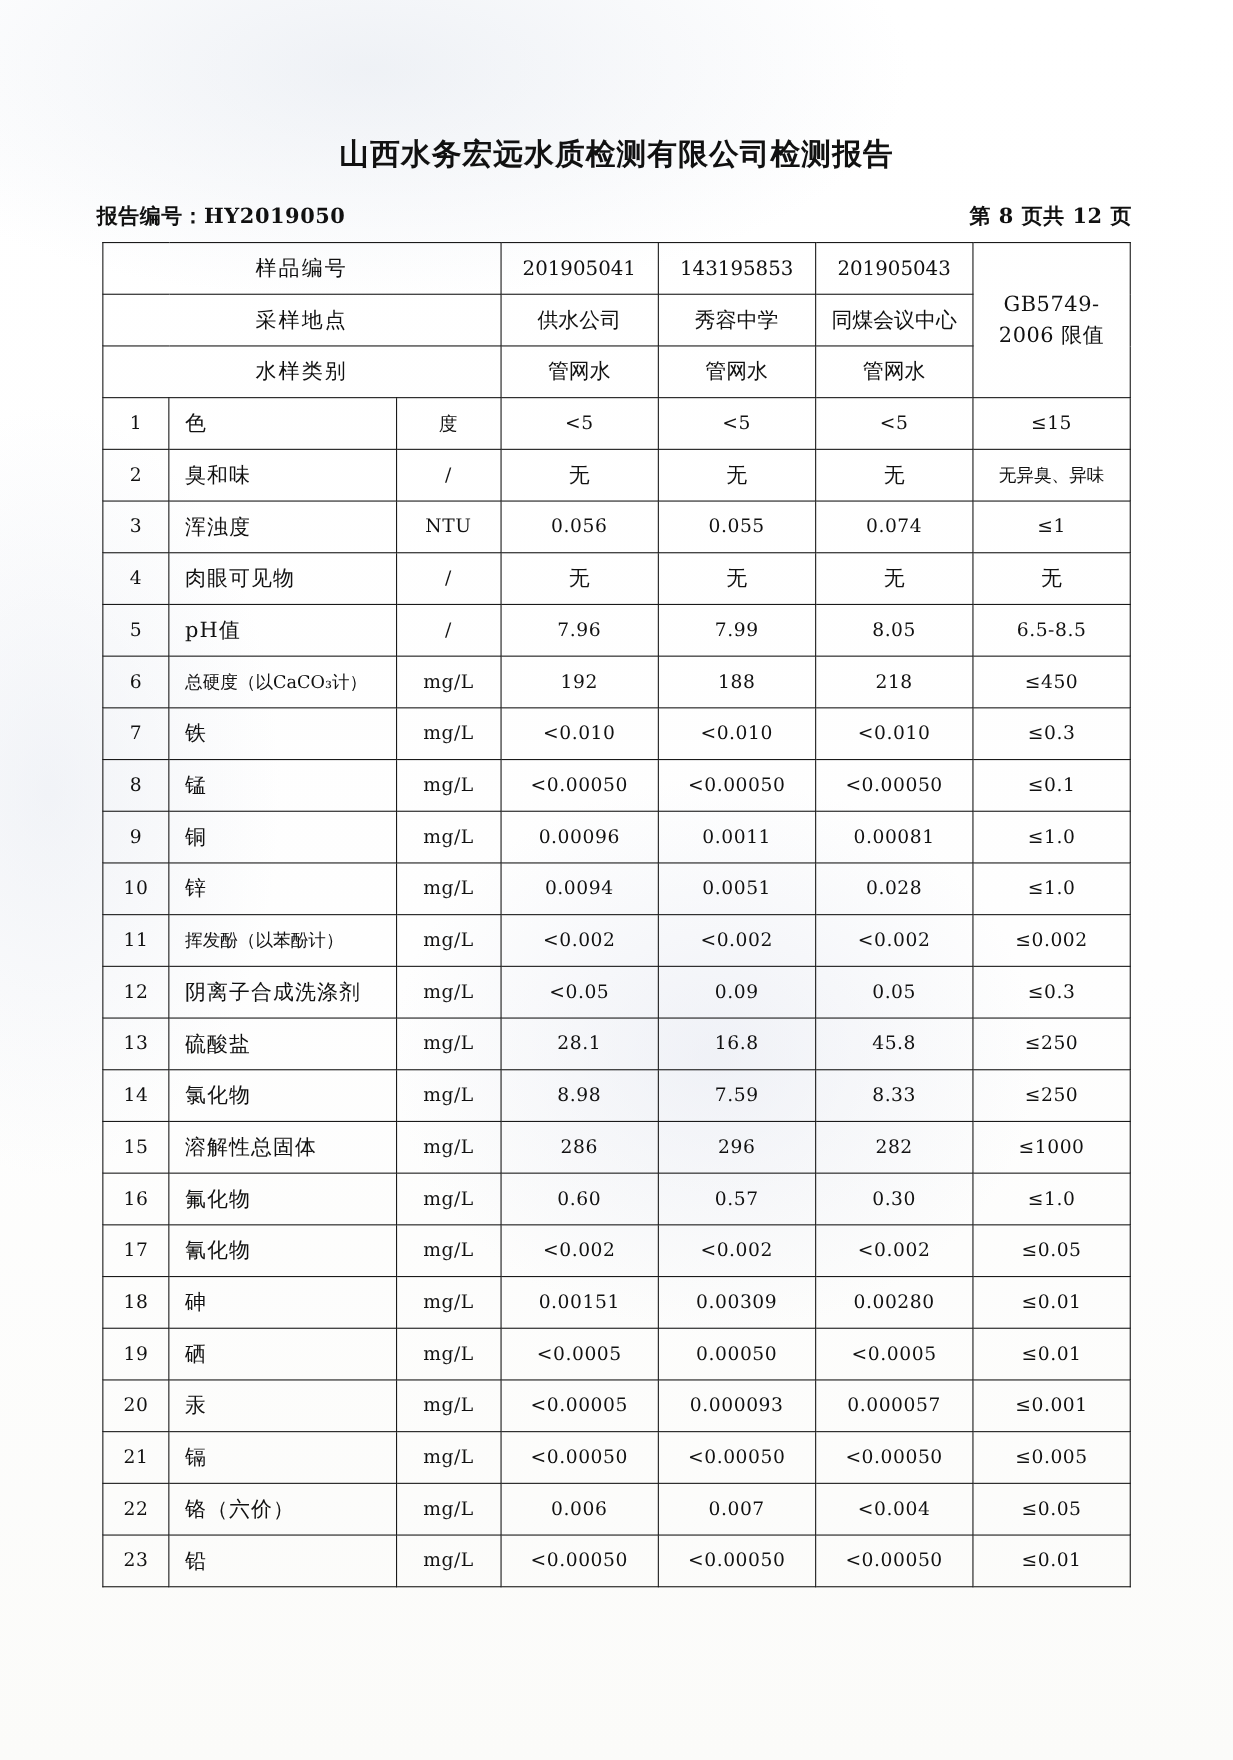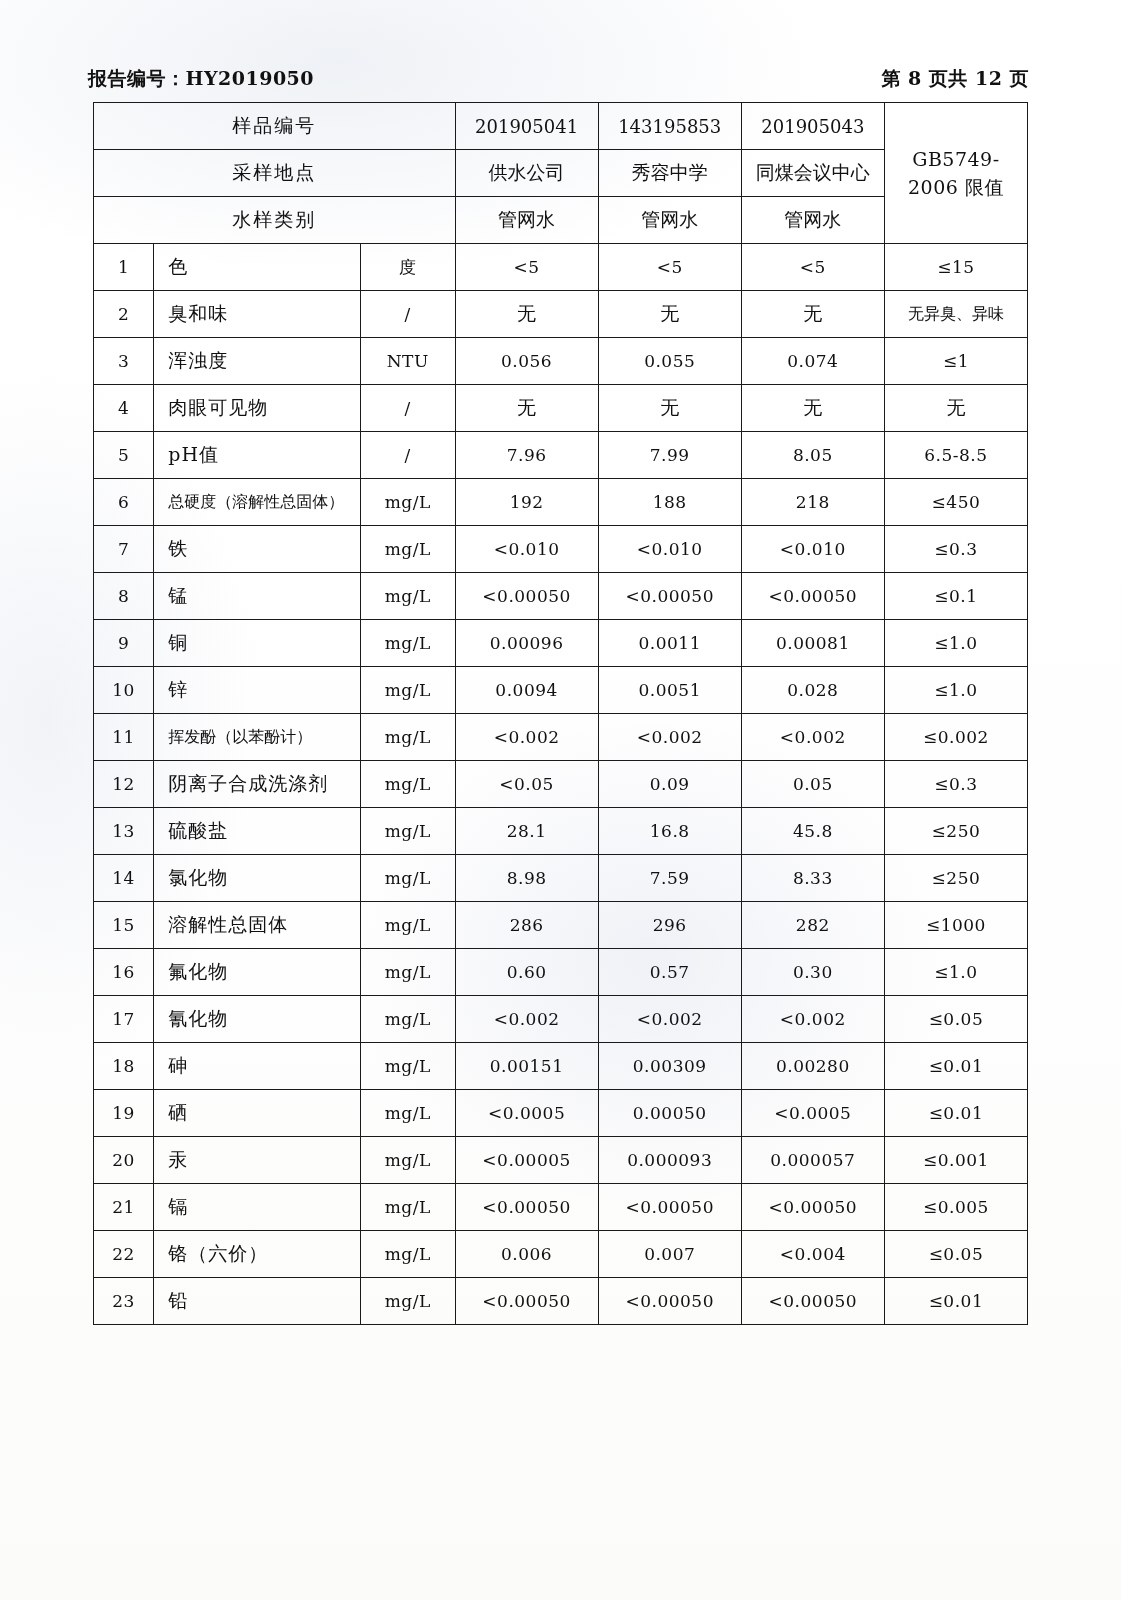--- a/index.html
+++ b/index.html
@@ -40,21 +40,21 @@
   }
   .meta-row {
     display: flex;
     justify-content: space-between;
     align-items: baseline;
     margin: 26px 92px 10px 88px;
     font-family: "DejaVu Serif", serif;
     font-weight: bold;
     font-size: 19px;
   }
-  .meta-left { letter-spacing: 0.5px; margin-top: 40px; }
+  .meta-left { letter-spacing: 0.5px; }
   .meta-right { letter-spacing: 0.5px; }
 
   table.report {
     border-collapse: collapse;
     margin-left: 93px;
     width: 935px;
     table-layout: fixed;
     font-size: 17px;
   }
   table.report td {
@@ -103,20 +103,21 @@
     letter-spacing: 0;
   }
 </style>
 </head>
 <body>
 
 <div class="paper"></div>
 
 <div class="content">
 
+  <div class="doc-title">山西水务宏远水质检测有限公司检测报告</div>
 
   <div class="meta-row">
     <div class="meta-left">报告编号：HY2019050</div>
     <div class="meta-right">第 8 页共 12 页</div>
   </div>
 
   <table class="report">
     <colgroup>
       <col class="c-idx">
         <col class="c-item">
@@ -189,21 +190,21 @@
           <td class="num">5</td>
           <td class="c-item item-cn">pH值</td>
           <td class="unit">/</td>
           <td class="num">7.96</td>
           <td class="num">7.99</td>
           <td class="num">8.05</td>
           <td class="num">6.5-8.5</td>
         </tr>
         <tr>
           <td class="num">6</td>
-          <td class="c-item item-cn small-cn">总硬度（溶解性总固体）</td>
+          <td class="c-item item-cn small-cn">总硬度（以CaCO₃计）</td>
           <td class="unit">mg/L</td>
           <td class="num">192</td>
           <td class="num">188</td>
           <td class="num">218</td>
           <td class="num">≤450</td>
         </tr>
         <tr>
           <td class="num">7</td>
           <td class="c-item item-cn">铁</td>
           <td class="unit">mg/L</td>

